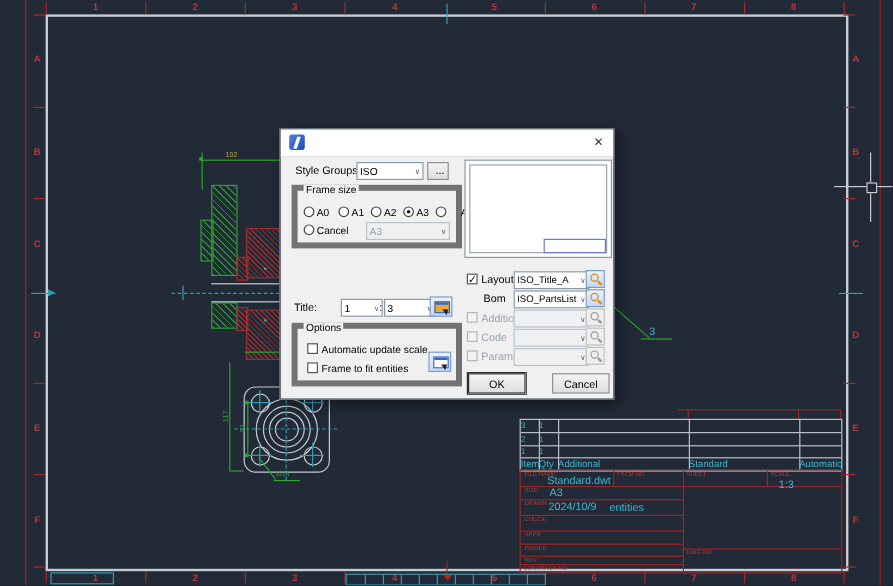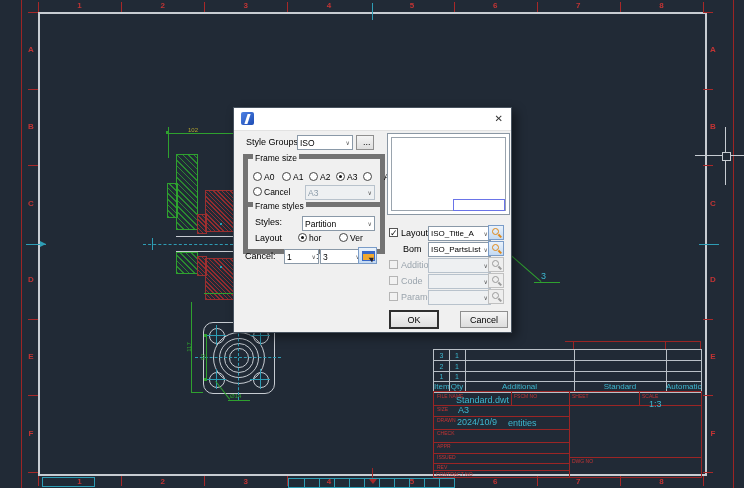--- a/index.html
+++ b/index.html
@@ -19,21 +19,21 @@
   .hatch-r{border:1px solid #993030;background:repeating-linear-gradient(45deg,rgba(175,45,45,.8) 0 1px,transparent 1px 3px);}
   .circle{border:1px solid #c7ccd2;border-radius:50%;}
   .dash-h{border-top:1px dashed #2e9db5;}
   .dash-v{border-left:1px dashed #2e9db5;}
   .dimtext{color:#2fa12f;font-size:6px;line-height:6px;white-space:nowrap;}
   .yellowtext{color:#b4a42e;font-size:6px;line-height:6px;}
   .cyantext{color:#3db8d0;}
   
   .ptable{border:1px solid #b9c0c7;}
   .plline{background:#b9c0c7;}
-  .pl-cell{position:absolute;color:#3db8d0;text-align:center;}
+  .pl-cell{position:absolute;color:#3db8d0;text-align:left;}
   .tblock{border:1px solid #9b2525;}
   .tb-lbl{position:absolute;color:#c23434;font-size:5px;line-height:5px;white-space:nowrap;}
   .tb-val{position:absolute;color:#3db8d0;font-size:9px;line-height:9px;white-space:nowrap;}
   
   .dlg{left:233px;top:107px;width:277px;height:224px;background:#f0f0f0;
        border:1px solid #48535f;box-shadow:4px 4px 10px rgba(0,0,0,.45);
        font-size:9px;color:#000;z-index:10;}
   .titlebar{position:absolute;left:0;top:0;right:0;height:22px;background:#fff;border-bottom:1px solid #e2e2e2;}
   .dlg-title{position:absolute;left:25px;top:6px;font-size:9.5px;color:#111;white-space:nowrap;}
   .logo{position:absolute;left:7px;top:4px;width:13px;height:13px;border-radius:2px;
@@ -318,51 +318,51 @@
       <span class="radio" style="left:115px;top:13px;"></span>
       <span class="flabel small" style="left:136px;top:14px;">A4</span>
       <span class="radio" style="left:5px;top:28px;"></span>
       <span class="flabel small" style="left:16px;top:29px;">Cancel</span>
       <div class="combo dis" style="left:57px;top:26px;width:64px;">
         <span>A3</span>
         <span class="arr">∨</span>
       </div>
     </div>
 
-    <div class="fieldset" style="left:9px;top:94px;width:132px;height:42px;">
-      <span class="legend">Frame styles</span>
-      <span class="flabel" style="left:7px;top:11px;">Styles:</span>
-      <div class="combo" style="left:54px;top:9px;width:67px;">
-        <span>Partition</span>
-        <span class="arr">∨</span>
-      </div>
-      <span class="flabel" style="left:7px;top:27px;">Layout</span>
-      <span class="radio sel" style="left:50px;top:26px;"></span>
-      <span class="flabel small" style="left:61px;top:27px;">hor</span>
-      <span class="radio" style="left:91px;top:26px;"></span>
-      <span class="flabel small" style="left:102px;top:27px;">Ver</span>
-    </div>
-
-    <span class="flabel" style="left:11px;top:144px;">Cancel:</span>
+
+    <span class="flabel" style="left:11px;top:144px;">Title:</span>
     <div class="combo" style="left:50px;top:141px;width:29px;">
       <span>1</span>
       <span class="arr">∨</span>
     </div>
     <span class="flabel" style="left:82px;top:144px;">:</span>
     <div class="combo" style="left:86px;top:141px;width:37px;">
       <span>3</span>
       <span class="arr">∨</span>
     </div>
     <span class="iconbtn" style="left:124px;top:139px;width:19px;height:17px;">
       <span class="winshape orange">
           <span class="bar"></span>
         </span>
       <span class="cursorarrow"></span>
     </span>
 
+    <div class="fieldset" style="left:9px;top:161px;width:132px;height:43px;">
+      <span class="legend">Options</span>
+      <span class="cb" style="left:8px;top:12px;"></span>
+      <span class="flabel" style="left:20px;top:13px;font-size:8.5px;">Automatic update scale</span>
+      <span class="cb" style="left:8px;top:28px;"></span>
+      <span class="flabel" style="left:20px;top:29px;font-size:8.5px;">Frame to fit entities</span>
+      <span class="iconbtn" style="left:109px;top:19px;width:19px;height:17px;">
+        <span class="winshape">
+            <span class="bar"></span>
+          </span>
+        <span class="cursorarrow"></span>
+      </span>
+    </div>
 
     <div class="preview">
       <div class="inner"></div>
       <div class="tb"></div>
     </div>
 
     <span class="cb" style="left:155px;top:120px;">✓</span>
     <span class="flabel" style="left:167px;top:121px;">Layout</span>
     <div class="combo" style="left:194px;top:118px;width:57px;">
       <span style="font-size:8px;">ISO_Title_A</span>

